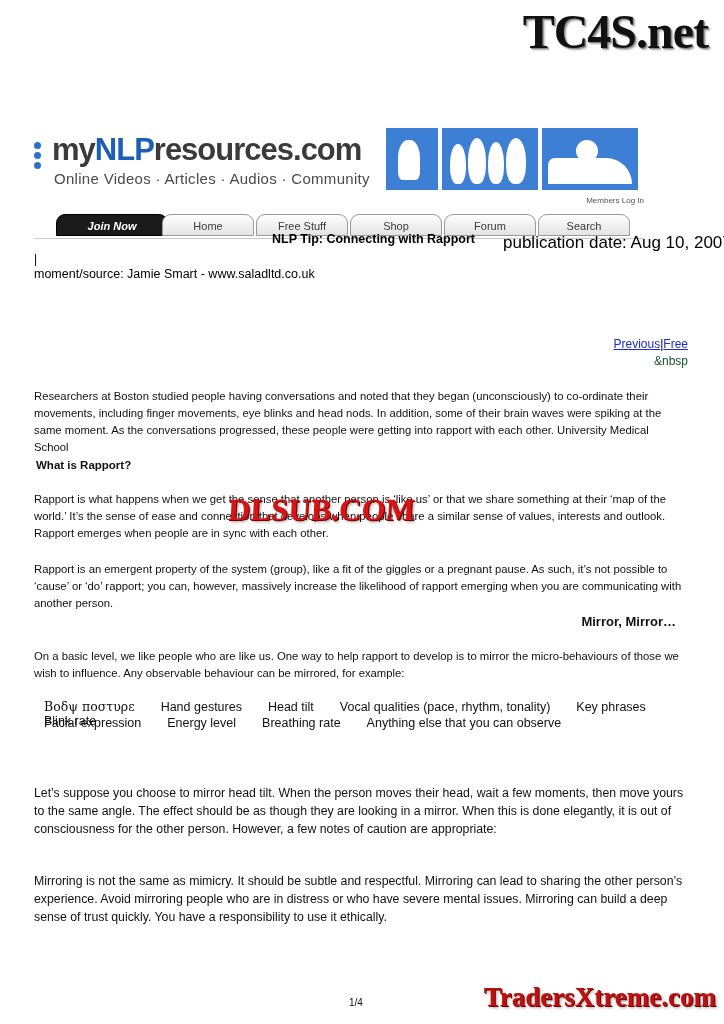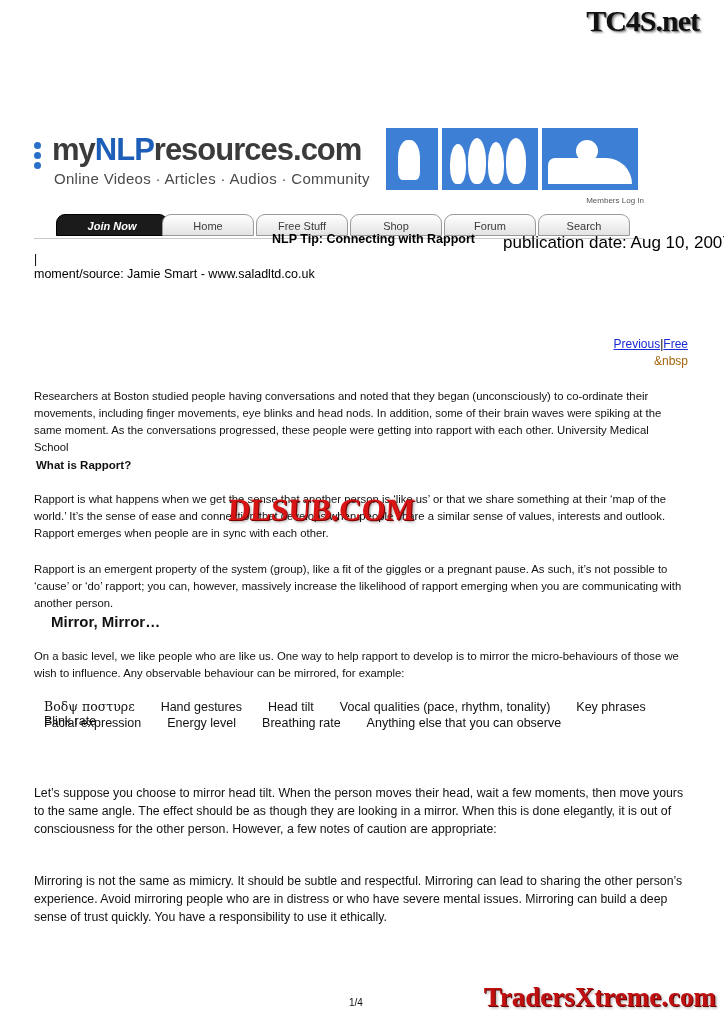--- a/index.html
+++ b/index.html
@@ -13,23 +13,23 @@
     position: relative;
     font-family: "Liberation Sans", sans-serif;
     color: #000000;
     overflow: hidden;
   }
 
   
   .tc4s-watermark {
     position: absolute;
     top: 4px;
-    right: 25px;
+    right: 16px;
     font-family: "Liberation Serif", serif;
-    font-size: 30px;
+    font-size: 48px;
     font-weight: bold;
     color: #111111;
     letter-spacing: -1px;
     text-shadow: 1px 1px 0 #888, 2px 2px 2px rgba(0,0,0,0.35);
   }
 
   
   .banner {
     position: absolute;
     left: 34px;
@@ -208,38 +208,38 @@
   .pager a {
     color: #1a2ad6;
     text-decoration: underline;
   }
   .pager .sep { color: #000000; }
   .nbsp-line {
     position: absolute;
     right: 36px;
     top: 354px;
     font-size: 12px;
-    color: #a16207;
+    color: #14532d;
   }
 
   
   .body-text {
     position: absolute;
     left: 34px;
     width: 652px;
     font-size: 11.3px;
     line-height: 17px;
     color: #111111;
     text-align: left;
   }
   .p-intro   { top: 388px; }
   .h-rapport { top: 457px; left: 36px; font-size: 11.5px; font-weight: bold; }
   .p-rapport { top: 491px; }
   .p-emergent{ top: 561px; }
-  .h-mirror  { top: 613px; left: 51px; font-size: 15px; font-weight: bold; }
+  .h-mirror  { top: 613px; left: 24px; font-size: 13px; font-weight: bold; text-align: right; }
   .p-mirror  { top: 648px; }
 
   .list-row {
     position: absolute;
     left: 44px;
     width: 640px;
     font-size: 12.5px;
     color: #111111;
   }
   .list-row.r1 { top: 699px; }

